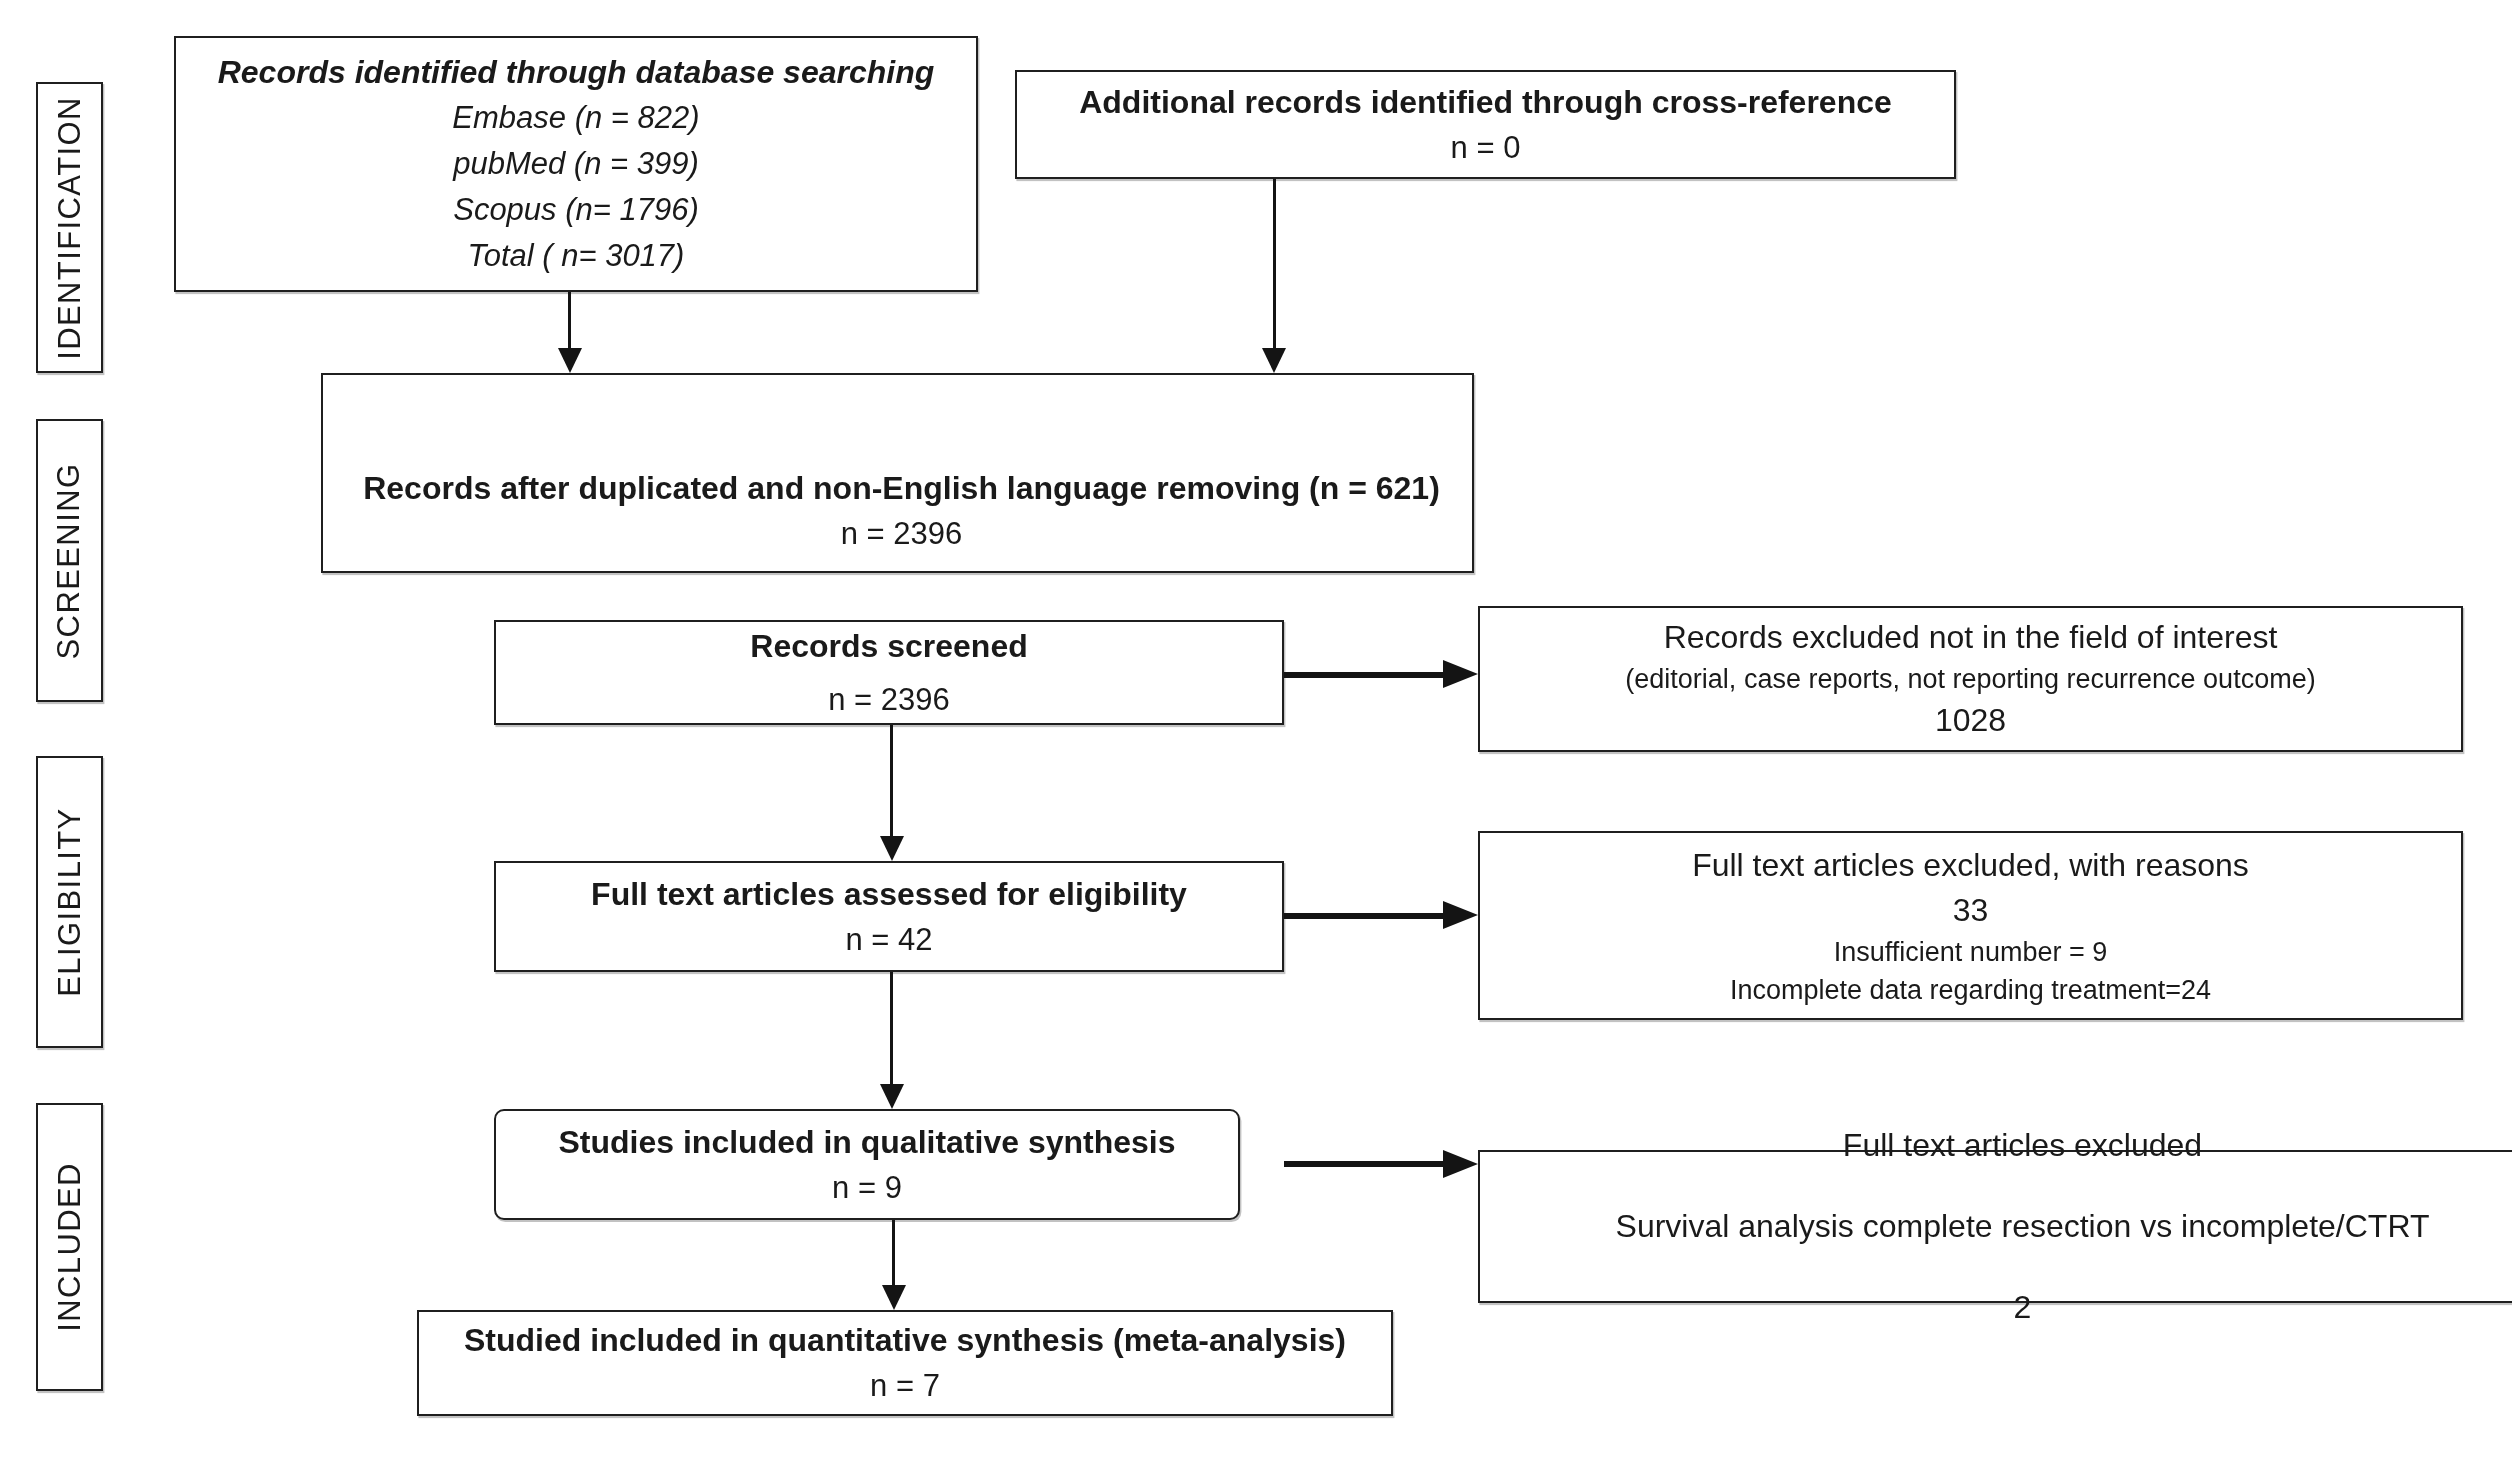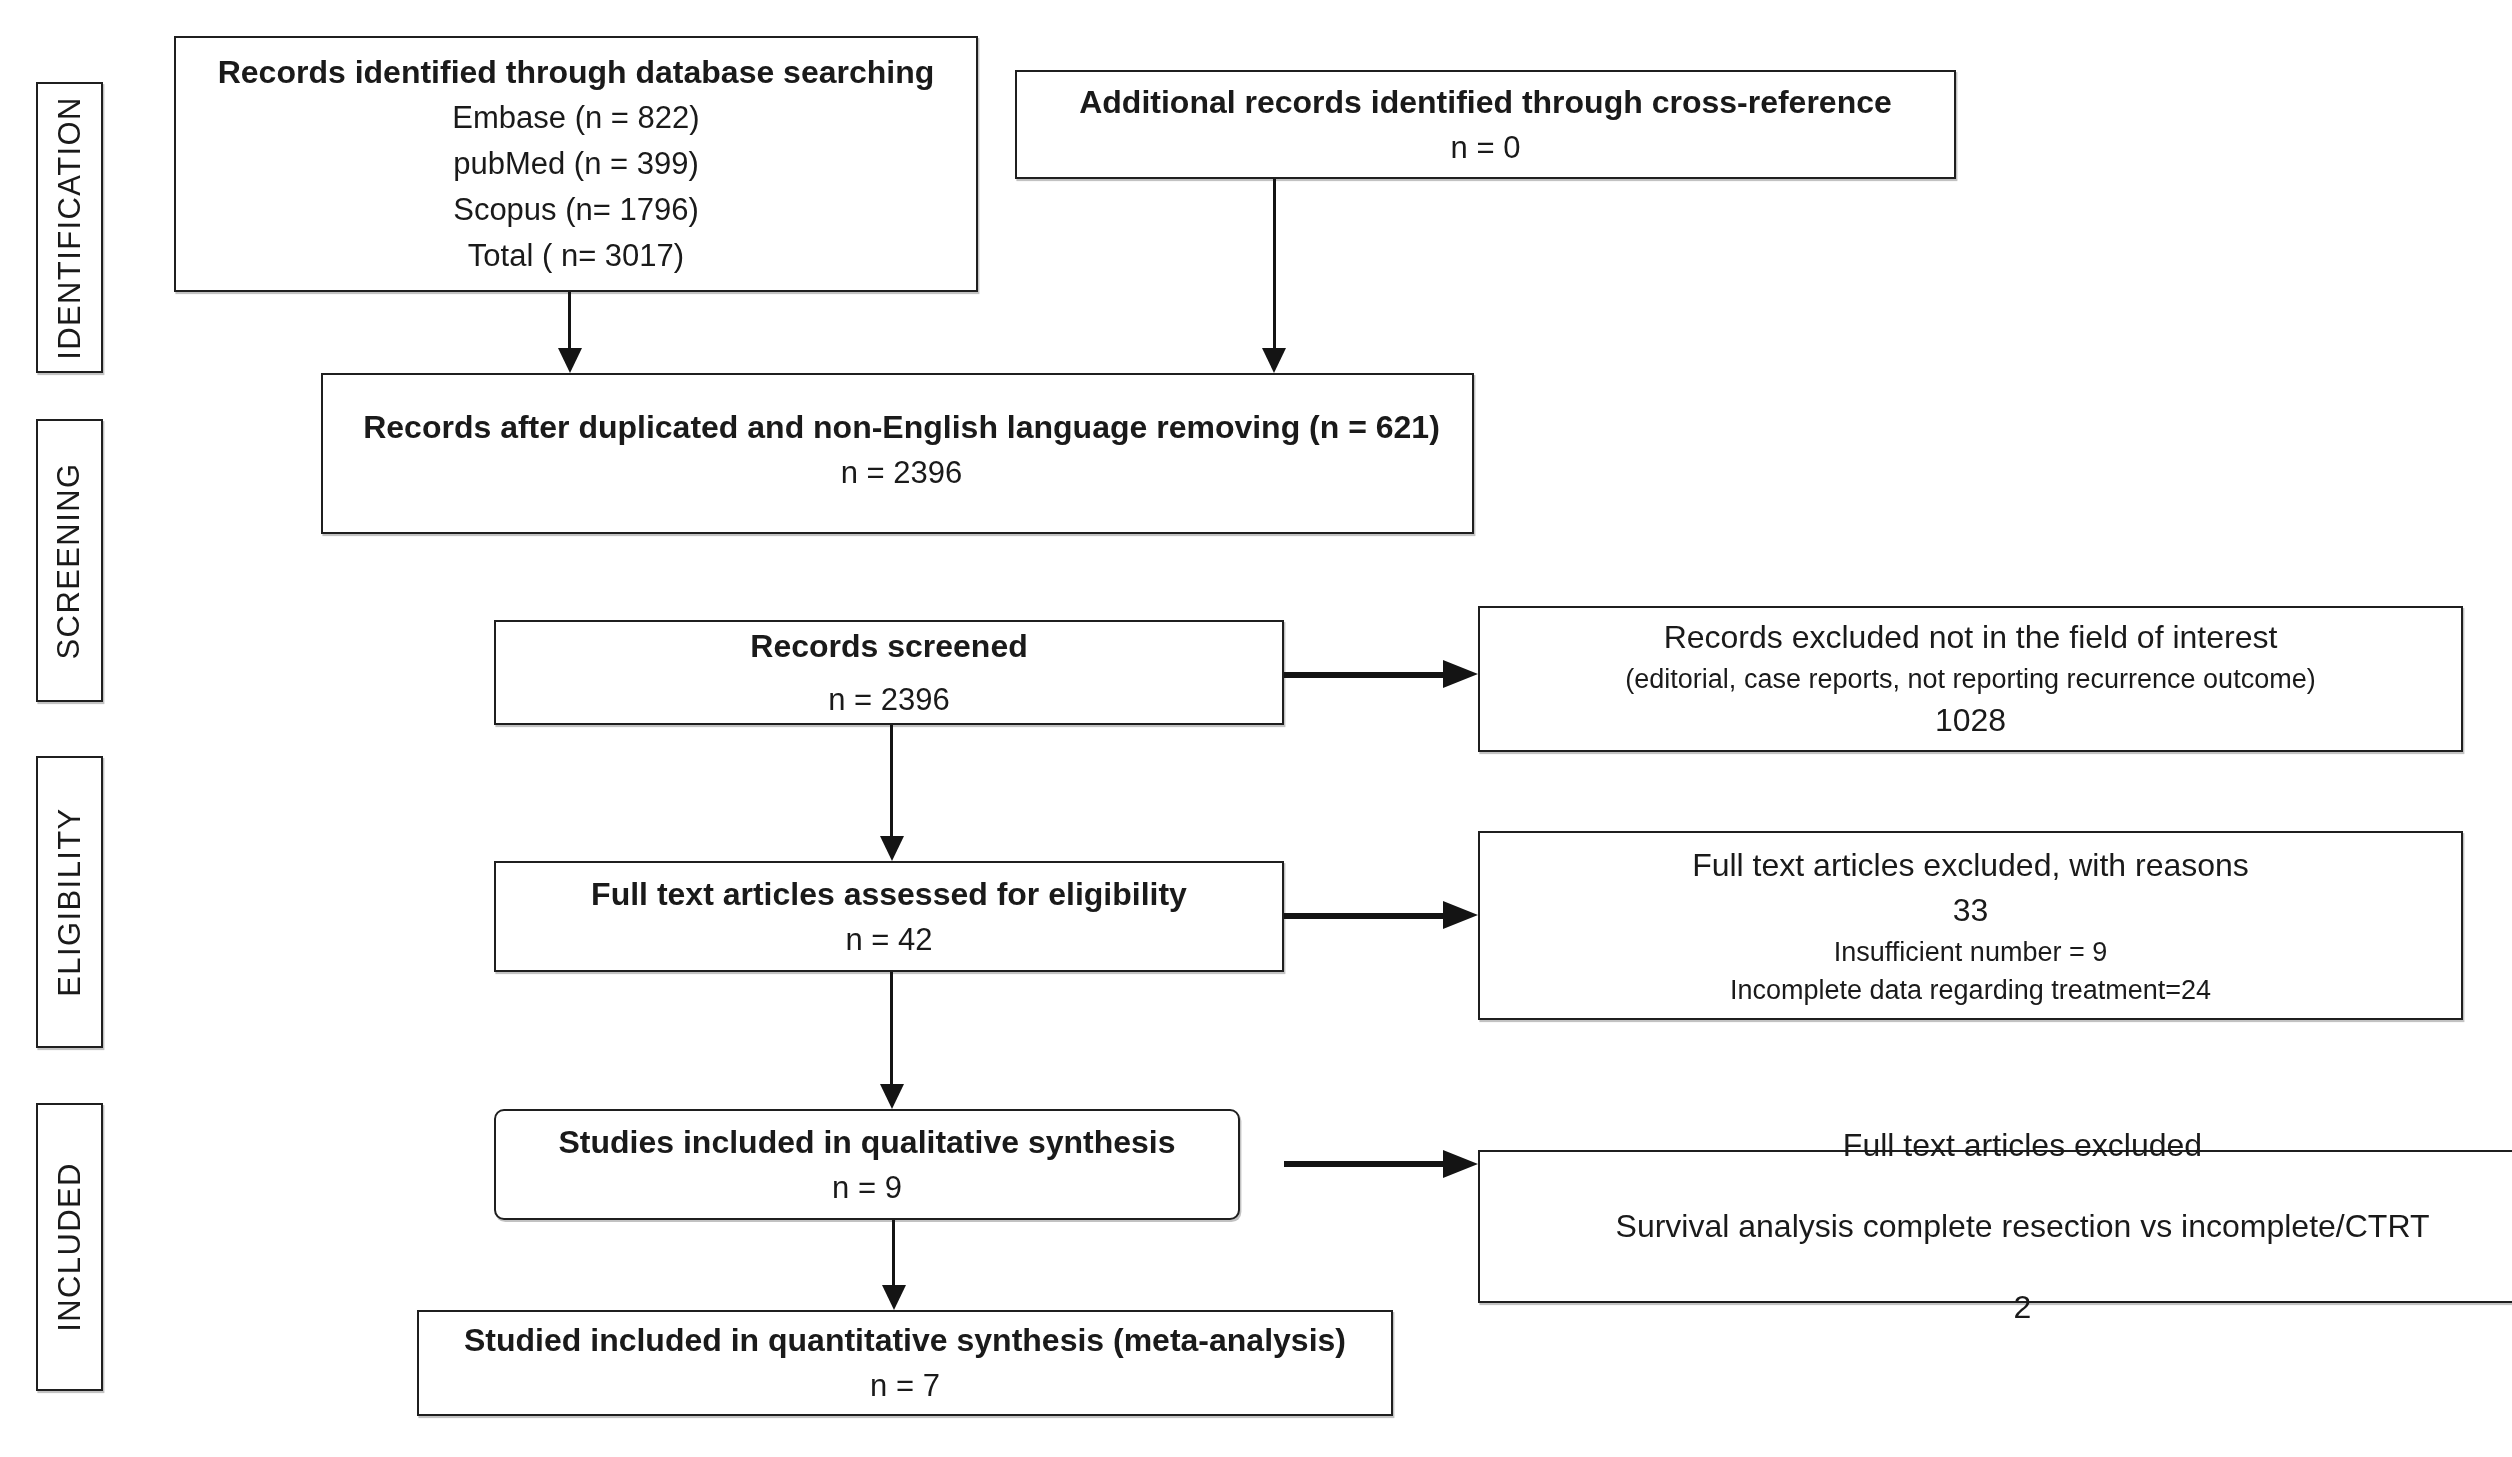--- a/index.html
+++ b/index.html
@@ -69,34 +69,34 @@
   <div class="stage" style="top:419px;height:283px;">
     <span>SCREENING</span>
   </div>
   <div class="stage" style="top:756px;height:292px;">
     <span>ELIGIBILITY</span>
   </div>
   <div class="stage" style="top:1103px;height:288px;">
     <span>INCLUDED</span>
   </div>
 
-  <div class="box" style="left:174px;top:36px;width:804px;height:256px;">
+  <div class="box" style="left:174px;top:36px;width:804px;height:256px;font-style:italic;">
     <div class="t-bold">Records identified through database searching</div>
     <div class="t-reg">Embase (n = 822)</div>
     <div class="t-reg">pubMed (n = 399)</div>
     <div class="t-reg">Scopus (n= 1796)</div>
     <div class="t-reg">Total ( n= 3017)</div>
   </div>
 
   <div class="box" style="left:1015px;top:70px;width:941px;height:109px;">
     <div class="t-bold">Additional records identified through cross-reference</div>
     <div class="t-reg">n = 0</div>
   </div>
 
-  <div class="box" style="left:321px;top:373px;width:1153px;height:161px;justify-content:center;padding:7px 0 14px 8px;">
+  <div class="box" style="left:321px;top:373px;width:1153px;height:200px;justify-content:flex-end;padding:7px 0 14px 8px;">
     <div class="t-bold">Records after duplicated and non-English language removing (n = 621)</div>
     <div class="t-reg">n = 2396</div>
   </div>
 
   <div class="box" style="left:494px;top:620px;width:790px;height:105px;gap:8px;">
     <div class="t-bold">Records screened</div>
     <div class="t-reg">n = 2396</div>
   </div>
 
   <div class="box" style="left:1478px;top:606px;width:985px;height:146px;justify-content:center;">

